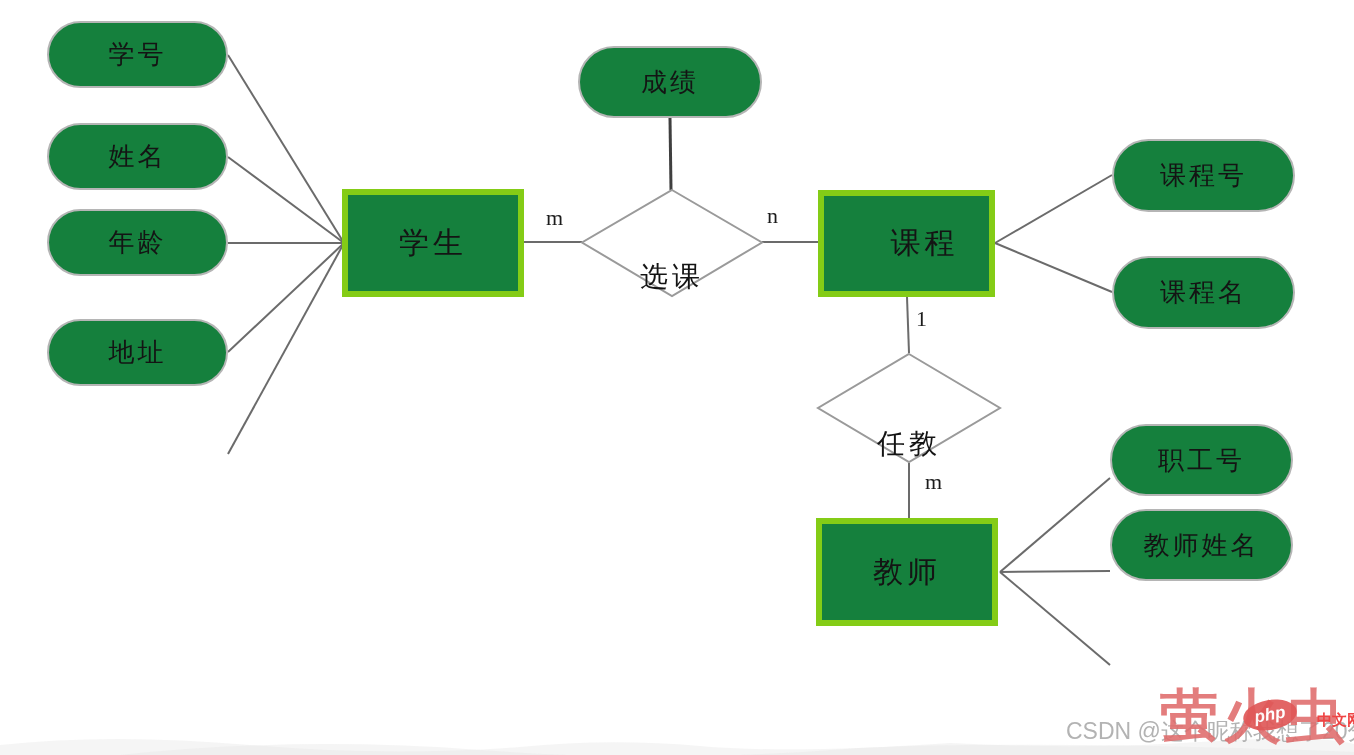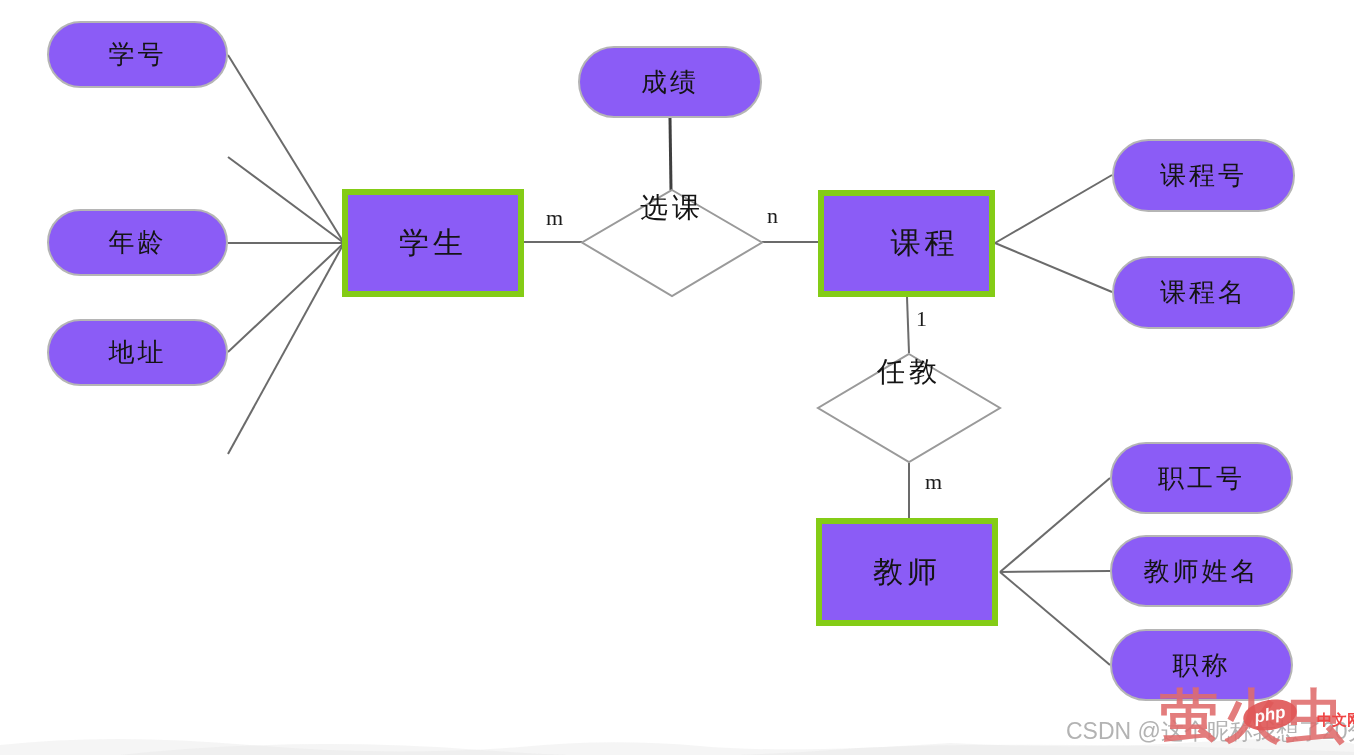--- a/index.html
+++ b/index.html
@@ -6,43 +6,43 @@
   body{
     width:1354px;height:755px;background:#ffffff;overflow:hidden;
     font-family:"Liberation Serif","DejaVu Serif",serif;
     position:relative;
   }
   .stage{position:absolute;inset:0;}
   svg.layer{position:absolute;left:0;top:0;}
 
   
   .node{position:absolute;display:flex;align-items:center;justify-content:center;
-        background:#8b5cf6;box-sizing:border-box;}
+        background:#15803d;box-sizing:border-box;}
   .entity{border:6px solid #84cc16;}
   .pill{border:2px solid #b5b5b5;border-radius:38px;}
-  .dmlabel{position:absolute;display:flex;align-items:flex-start;justify-content:center;background:transparent;}
+  .dmlabel{position:absolute;display:flex;align-items:flex-end;justify-content:center;background:transparent;}
 
   .lbl{color:#141414;letter-spacing:4px;white-space:nowrap;}
   .entity .lbl{font-size:30px;}
   .pill .lbl{font-size:26px;letter-spacing:3px;}
   .dmlabel .lbl{font-size:28px;}
 
   
   .n-xuehao        {left:47px;  top:21px;  width:181px;height:67px;}
   .n-xingming      {left:47px;  top:123px; width:181px;height:67px;}
   .n-nianling      {left:47px;  top:209px; width:181px;height:67px;}
   .n-dizhi         {left:47px;  top:319px; width:181px;height:67px;}
   .n-xingbie       {left:47px;  top:421px; width:181px;height:67px;}
   
   .n-chengji       {left:578px; top:46px;  width:184px;height:72px;align-items:center;}
   
   .n-kechenghao    {left:1112px;top:139px; width:183px;height:73px;}
   .n-kechengming   {left:1112px;top:256px; width:183px;height:73px;text-align:right;}
-  .n-zhigonghao    {left:1110px;top:442px; width:183px;height:72px;}
-  .n-jiaoshixm     {left:1110px;top:535px; width:183px;height:72px;}
+  .n-zhigonghao    {left:1110px;top:424px; width:183px;height:72px;}
+  .n-jiaoshixm     {left:1110px;top:509px; width:183px;height:72px;}
   .n-zhicheng      {left:1110px;top:629px; width:183px;height:72px;}
   
   .n-xuesheng      {left:342px; top:189px; width:182px;height:108px;}
   .n-kecheng       {left:818px; top:190px; width:177px;height:107px;padding-left:36px;}
   .n-jiaoshi       {left:816px; top:518px; width:182px;height:108px;}
   
   .n-xuanke        {left:582px; top:189px; width:180px;height:107px;}
   .n-renjiao       {left:818px; top:353px; width:182px;height:110px;}
 
   
@@ -101,43 +101,43 @@
     <polygon points="672,190 762,242.5 672,296 582,242.5" fill="#ffffff" stroke="#9a9a9a" stroke-width="2"></polygon>
     <polygon points="909,354 1000,408 909,462 818,408" fill="#ffffff" stroke="#9a9a9a" stroke-width="2"></polygon>
 
     <path d="M0,755 L0,745 Q110,733 250,745 T520,747 Q610,738 700,746 T950,743 Q1080,750 1200,742 T1354,744 L1354,755 Z" fill="#ececec" opacity="0.55"></path>
     <path d="M120,755 Q300,736 480,750 T860,748 Q1040,740 1354,752 L1354,755 Z" fill="#e6e6e6" opacity="0.4"></path>
   </svg>
 
   <div class="node pill n-xuehao">
     <span class="lbl">学号</span>
   </div>
+  <div class="node pill n-xingming">
+    <span class="lbl">姓名</span>
+  </div>
   <div class="node pill n-dizhi">
     <span class="lbl">地址</span>
   </div>
   <div class="node pill n-nianling">
     <span class="lbl">年龄</span>
   </div>
   <div class="node pill n-chengji">
     <span class="lbl">成绩</span>
   </div>
   <div class="node pill n-kechenghao">
     <span class="lbl">课程号</span>
   </div>
   <div class="node pill n-kechengming">
     <span class="lbl">课程名</span>
   </div>
   <div class="node pill n-zhigonghao">
     <span class="lbl">职工号</span>
   </div>
   <div class="node pill n-jiaoshixm">
     <span class="lbl">教师姓名</span>
-  </div>
-  <div class="node pill n-zhicheng">
-    <span class="lbl">职称</span>
   </div>
 
   <div class="node entity n-xuesheng">
     <span class="lbl">学生</span>
   </div>
   <div class="node entity n-kecheng">
     <span class="lbl">课程</span>
   </div>
   <div class="node entity n-jiaoshi">
     <span class="lbl">教师</span>

